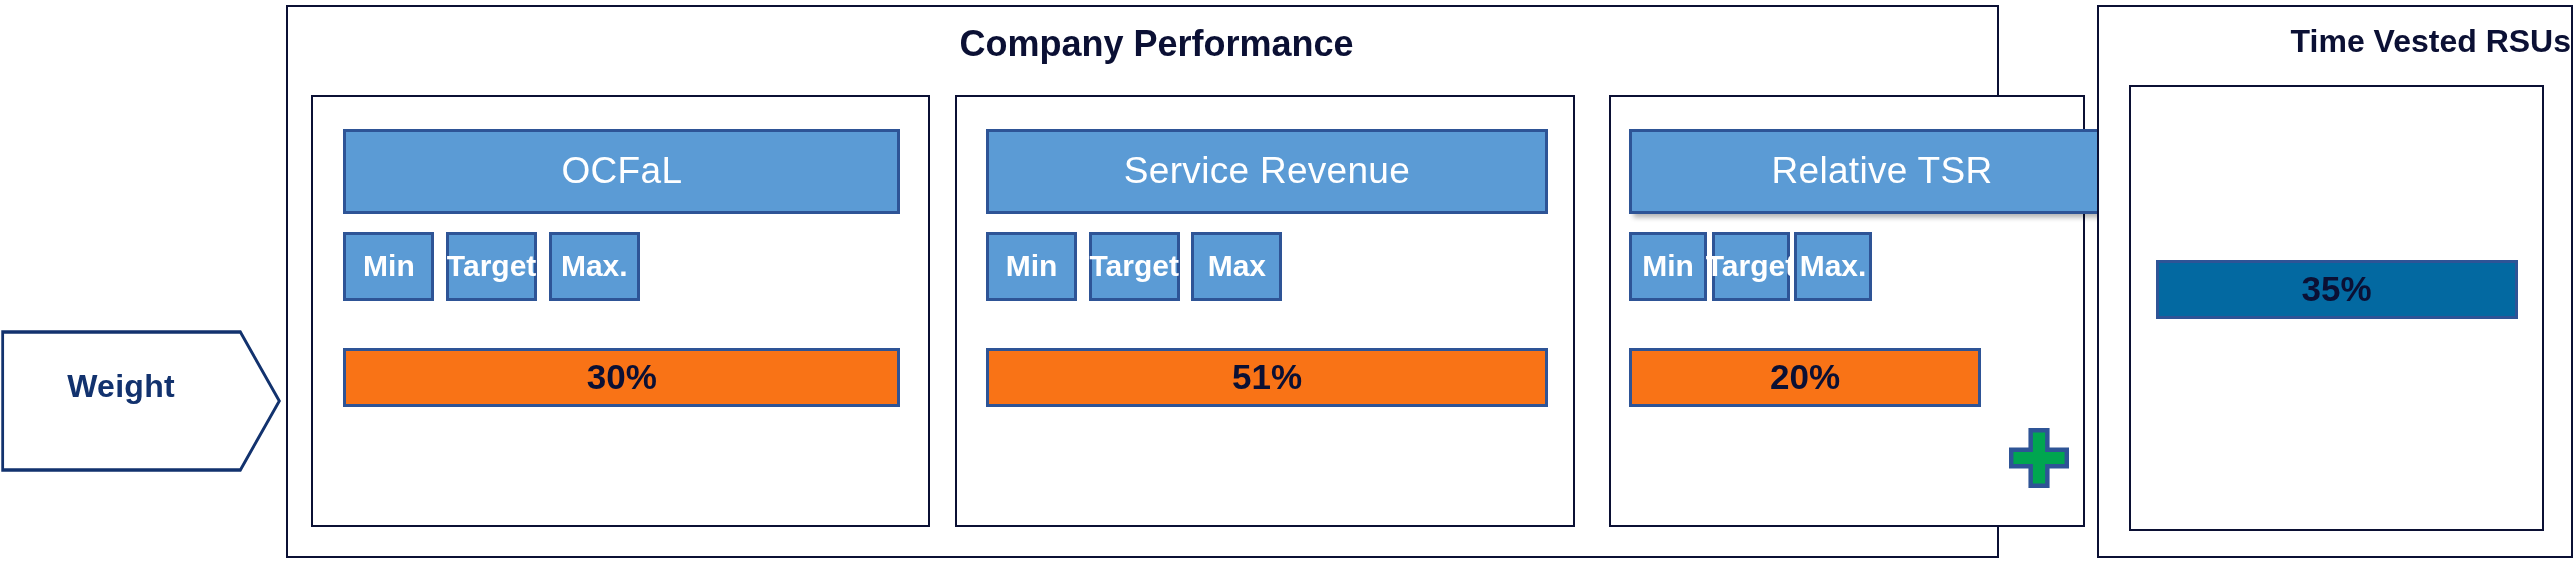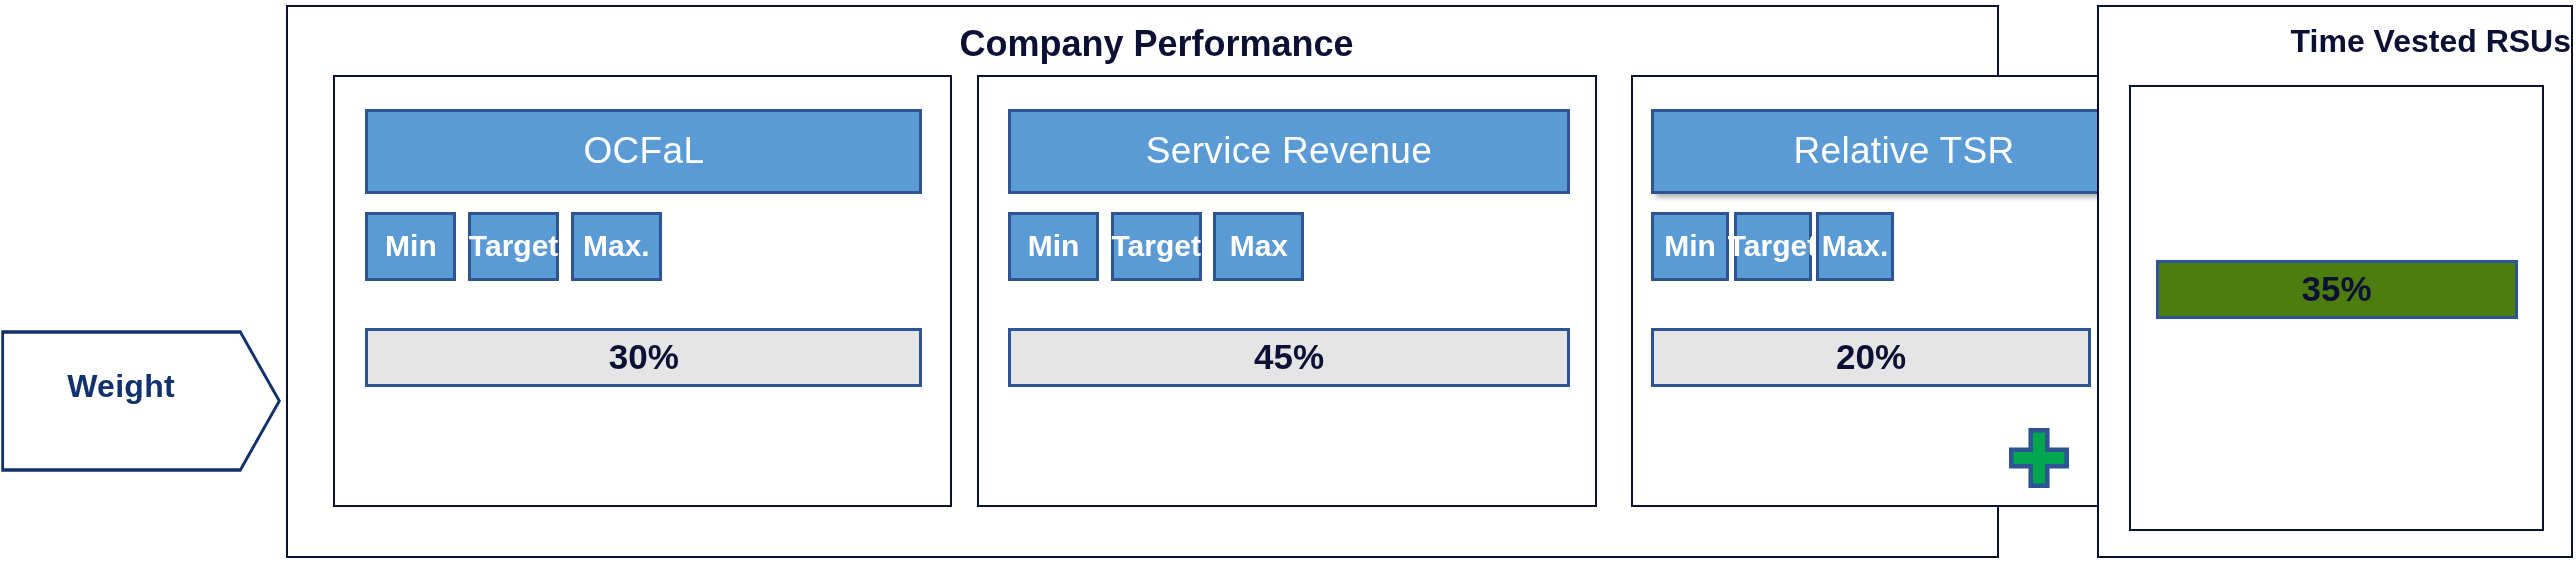--- a/index.html
+++ b/index.html
@@ -66,26 +66,25 @@
     font-size: 36px;
     font-weight: bold;
     color: #0B1034;
     white-space: nowrap;
     margin-left: 14px;
   }
 
   
   .metric-card {
     position: absolute;
-    top: 68px;
+    top: 88px;
     height: 432px;
     border: 2.8px solid #0B1034;
     box-sizing: border-box;
     background: #ffffff;
-    margin-left: 22px;
   }
   #metric-card-0 { left: 23.4px;   width: 619px; }
   #metric-card-1 { left: 667px; width: 620px; text-decoration: underline; }
   #metric-card-2 { left: 1321px; width: 476px;  }
 
   
   .metric-header {
     position: absolute;
     background: #5B9BD5;
     border: 3.9px solid #2E5496;
@@ -131,35 +130,35 @@
   #metric-card-0 .threshold-box { width: 91px; margin-right: 11.7px; }
   #metric-card-0 .threshold-box:last-child { margin-right: 0; }
   #metric-card-1 .threshold-box { width: 91px; margin-right: 11.7px; }
   #metric-card-1 .threshold-box:last-child { margin-right: 0; }
   #metric-card-2 .threshold-box { width: 78px; margin-right: 4.5px; }
   #metric-card-2 .threshold-box:last-child { margin-right: 0; }
 
   
   .weight-box {
     position: absolute;
-    background: #e5e5e5;
+    background: #f97316;
     border: 3.9px solid #2E5496;
     box-sizing: border-box;
     height: 59px;
     display: flex;
     align-items: center;
     justify-content: center;
     color: #0B1034;
     font-size: 35px;
     font-weight: bold;
     white-space: nowrap;
   }
   #metric-card-0 .weight-box { left: 30px; top: 251px; width: 557px; }
   #metric-card-1 .weight-box { left: 29px; top: 251px; width: 562px; }
-  #metric-card-2 .weight-box { left: 18px; top: 251px; width: 440px; }
+  #metric-card-2 .weight-box { left: 18px; top: 251px; width: 352px; }
 
   
   #plus-sign {
     position: absolute;
     left: 2009px;
     top: 428px;
     width: 60px;
     height: 60px;
   }
   #plus-sign svg { display: block; width: 100%; height: 100%; }
@@ -195,21 +194,21 @@
     border: 2.8px solid #0B1034;
     box-sizing: border-box;
     background: #ffffff;
   }
   #rsu-weight-box {
     position: absolute;
     left: 25px;
     top: 173px;
     width: 362px;
     height: 59px;
-    background: #4d7c0f;
+    background: #0369a1;
     border: 3.9px solid #2E5496;
     box-sizing: border-box;
     display: flex;
     align-items: center;
     justify-content: center;
     color: #0B1034;
     font-size: 35px;
     font-weight: bold;
     white-space: nowrap;
   }
@@ -238,21 +237,21 @@
     <div class="weight-box">30%</div>
   </div>
 
   <div class="metric-card" id="metric-card-1">
     <div class="metric-header">Service Revenue</div>
     <div class="threshold-row">
       <div class="threshold-box">Min</div>
       <div class="threshold-box">Target</div>
       <div class="threshold-box">Max</div>
     </div>
-    <div class="weight-box">45%</div>
+    <div class="weight-box">51%</div>
   </div>
 
   <div class="metric-card" id="metric-card-2">
     <div class="metric-header">Relative TSR</div>
     <div class="threshold-row">
       <div class="threshold-box">Min</div>
       <div class="threshold-box">Target</div>
       <div class="threshold-box">Max.</div>
     </div>
     <div class="weight-box">20%</div>

